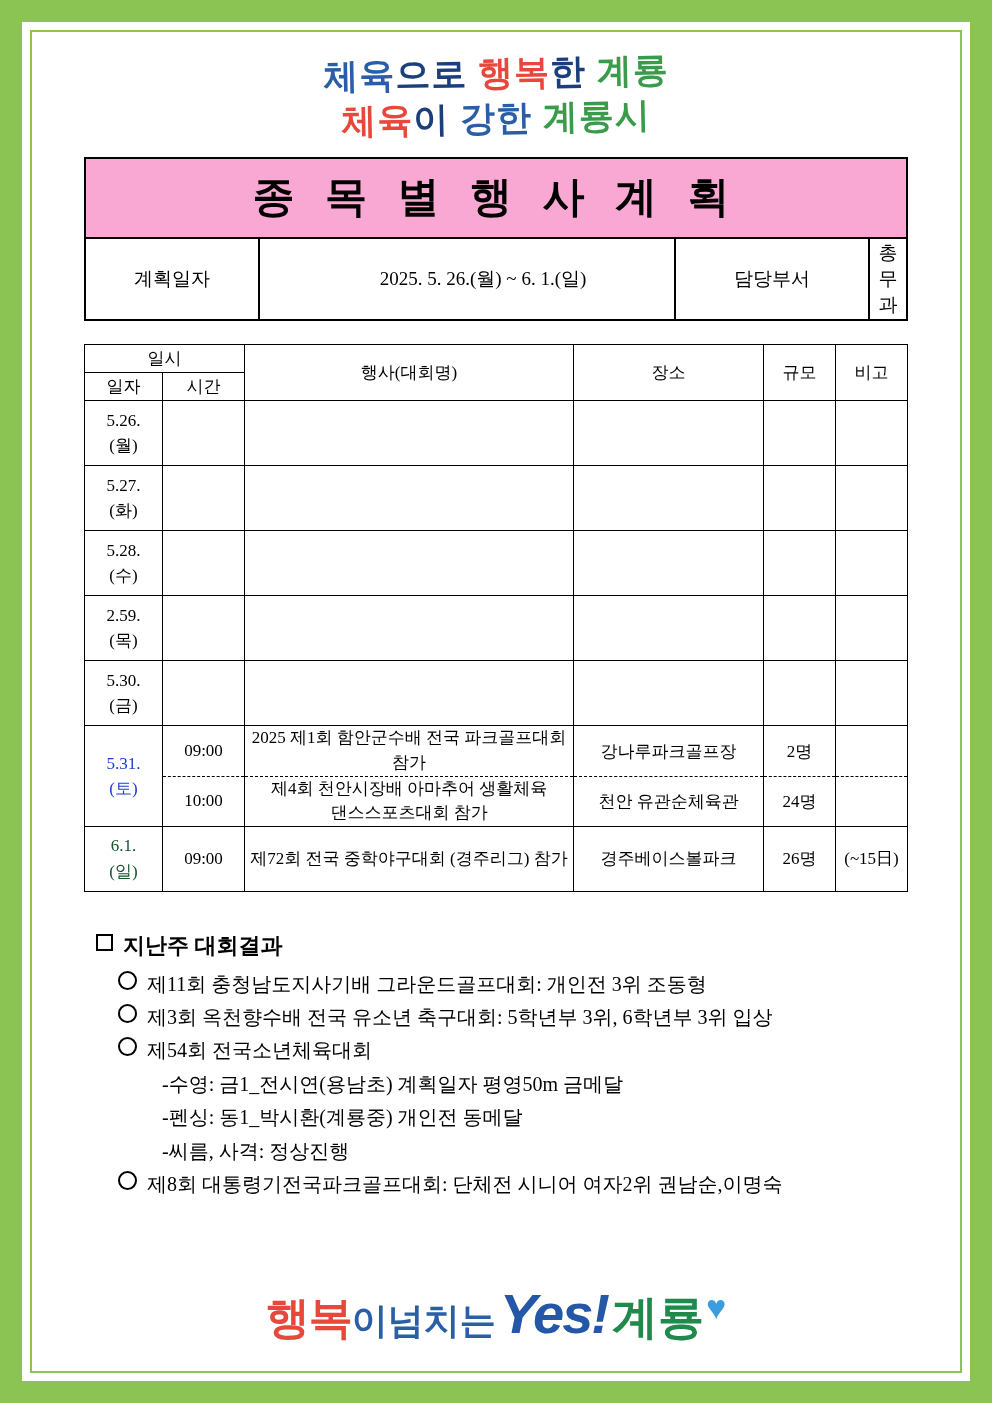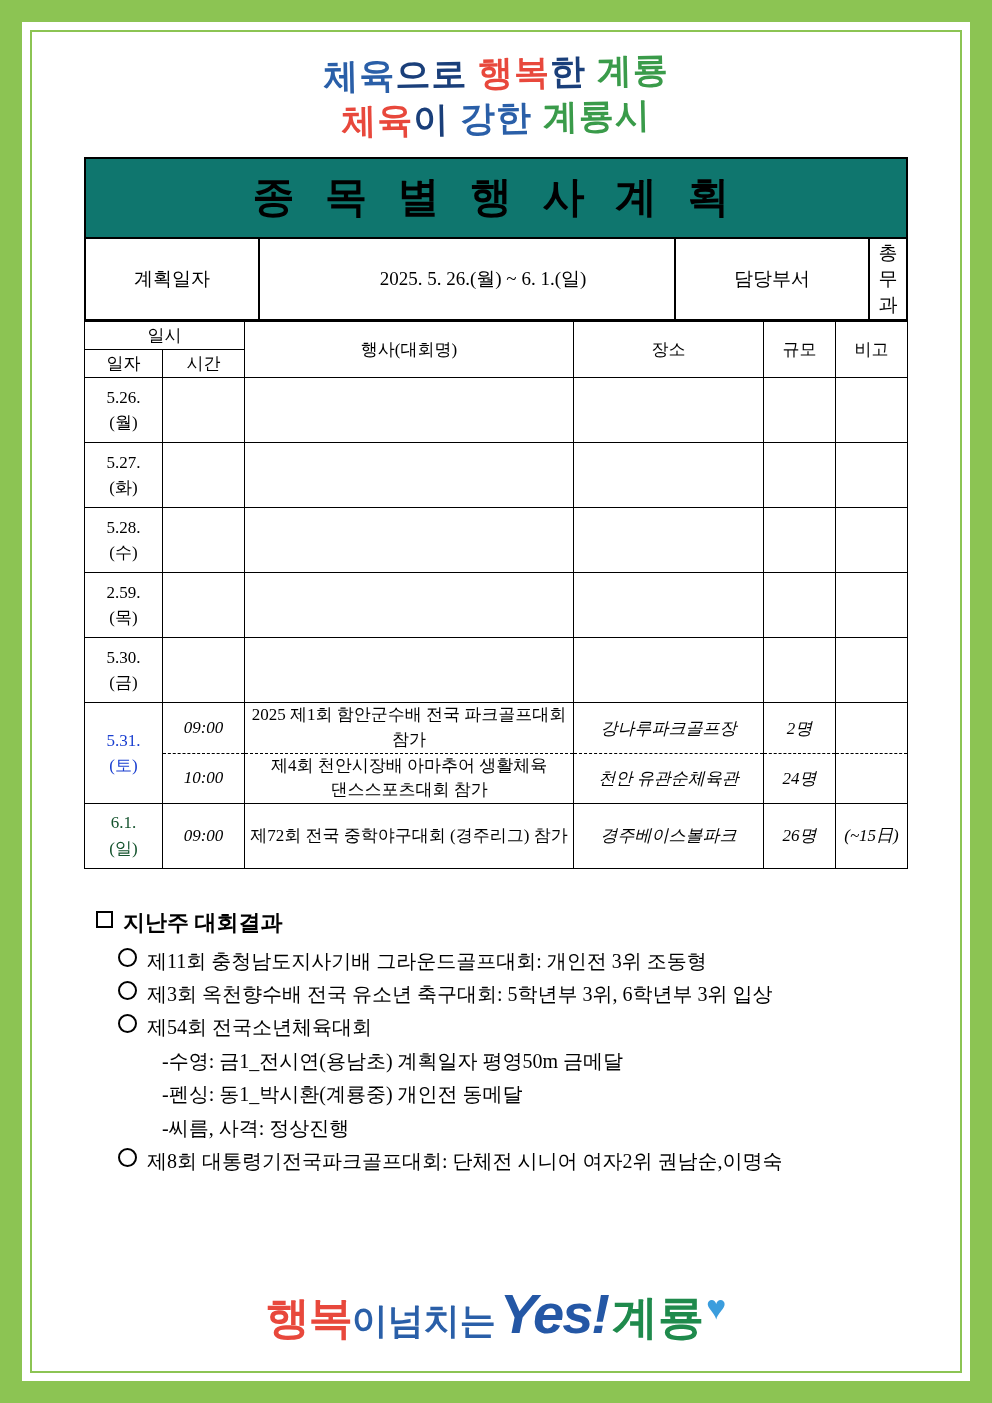--- a/index.html
+++ b/index.html
@@ -55,21 +55,21 @@
   .slogan .line2 { transform: rotate(-1.2deg); margin-top: 2px;}
   .s-blue { color: #2a5fa8; }
   .s-red  { color: #e8483c; }
   .s-green{ color: #3a9b4a; }
   .s-dark { color: #1a3f7a; }
 
   
   .title-box {
     margin-top: 18px;
     border: 2px solid #000;
-    background: #0f766e;
+    background: #f9a8d4;
     text-align: center;
     padding: 10px 0 12px 0;
   }
   .title-box .title-text {
     font-size: 42px;
     font-weight: bold;
     letter-spacing: 10px;
     font-family: "Liberation Serif", serif;
   }
 
@@ -90,21 +90,21 @@
   }
   .meta-label { width: 170px; }
   .meta-date  { width: 380px; padding-left: 33px; }
   .meta-dept-label { width: 190px; }
 
   
   table.sched {
     width: 100%;
     border-collapse: collapse;
     table-layout: fixed;
-    margin-top: 0;
+    margin-top: 23px;
   }
   table.sched th, table.sched td {
     border: 1.5px solid #000;
     font-size: 17px;
     text-align: center;
     vertical-align: middle;
     font-weight: normal;
     padding: 0;
   }
   .c-date { width: 78px; }
@@ -123,21 +123,21 @@
     line-height: 1.5;
     font-size: 17px;
   }
   .row-date-cell .d1 { display: block; }
   .row-date-cell .d2 { display: block; }
 
   .blue-date { color: #1a3fd0; }
   .red-date  { color: #14532d; }
 
   td.ev { font-size: 16px; line-height: 1.45; }
-  td.small { font-size: 15px; font-style: italic; }
+  td.small { font-size: 15px; }
   .dashed-bottom { border-bottom: 1.5px dashed #000 !important; }
   .dashed-top { border-top: 1.5px dashed #000 !important; }
 
   
   .results {
     margin-top: 16px;
     font-size: 20px;
     line-height: 1.62;
   }
   .results .head {

